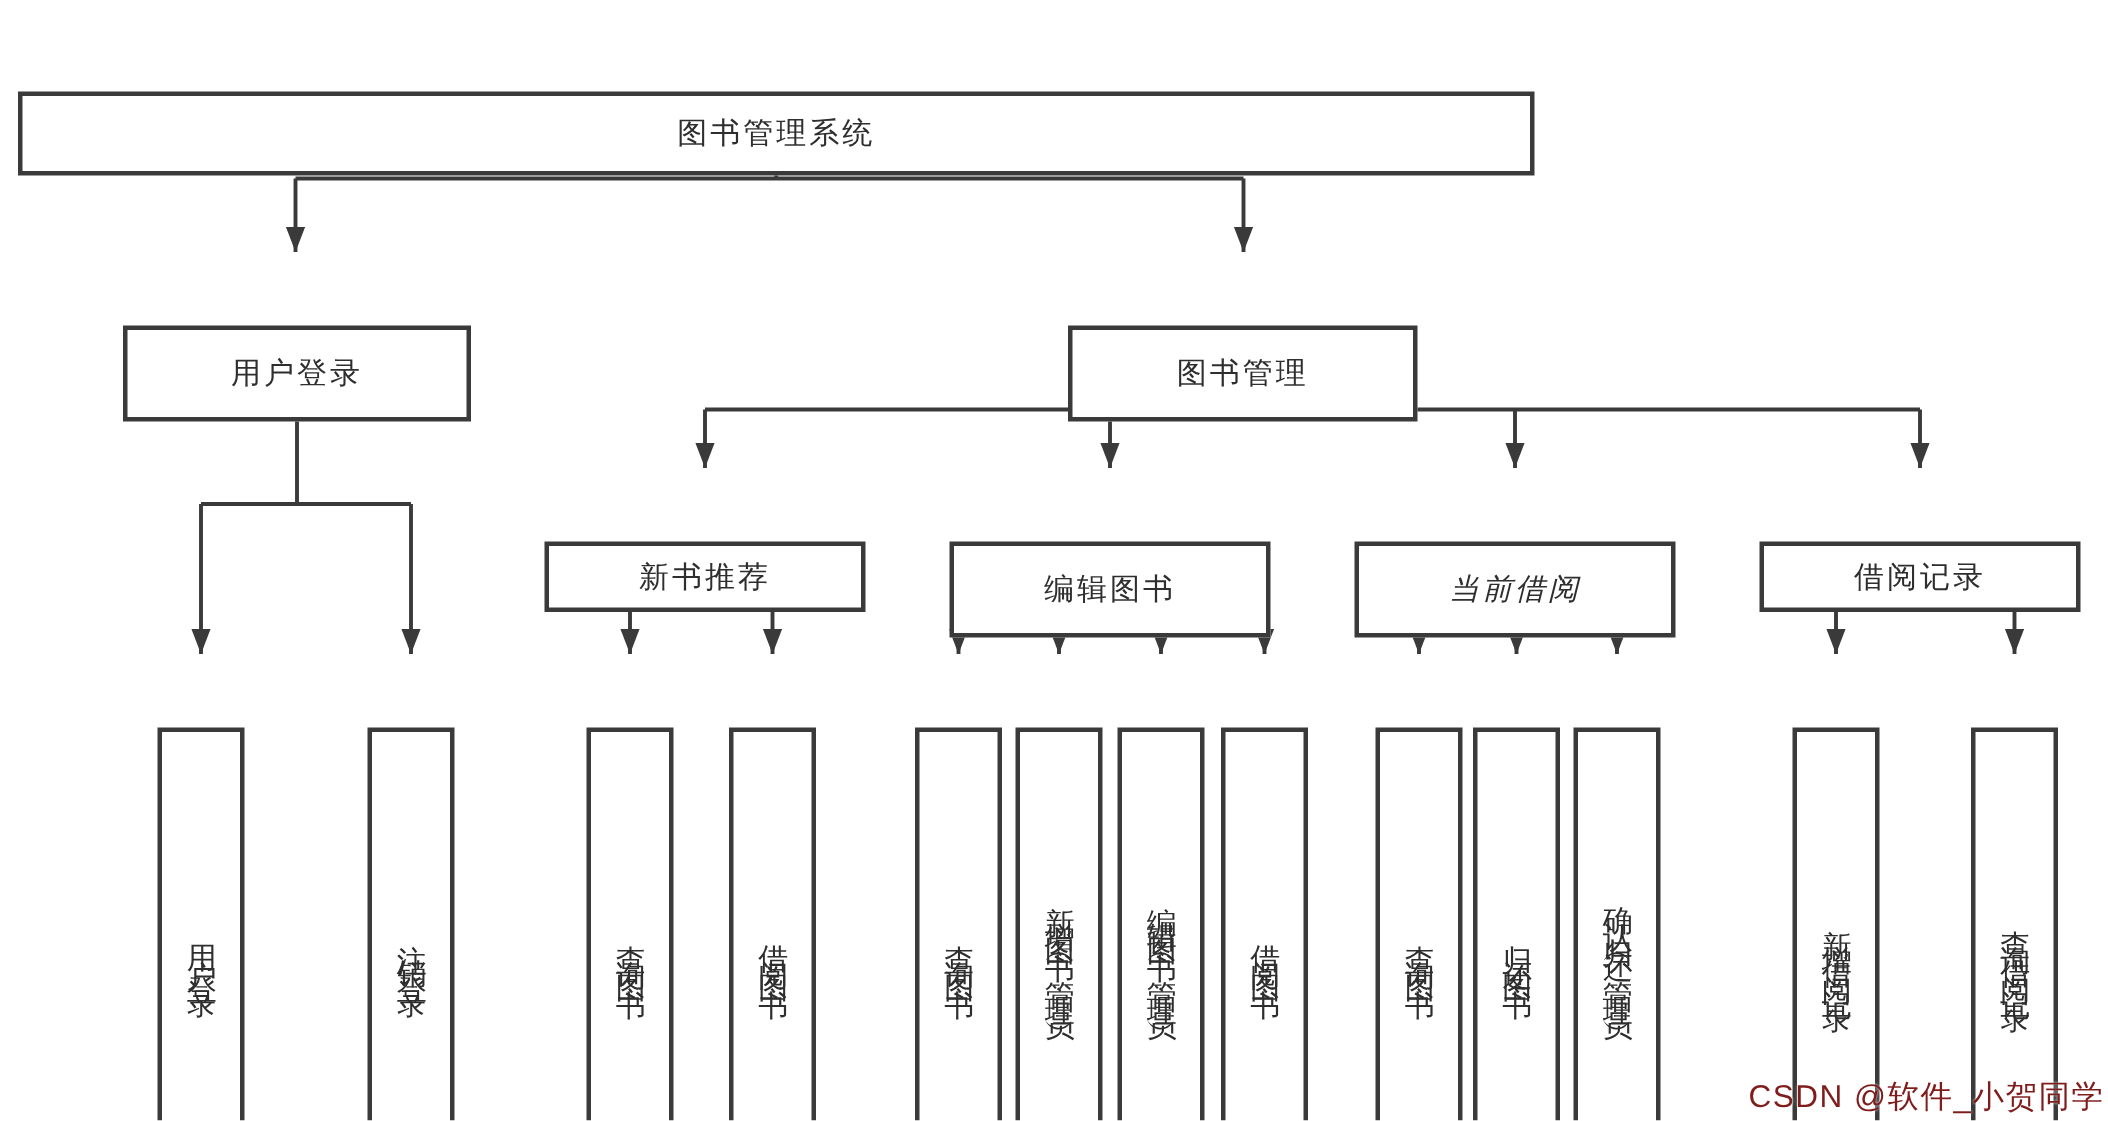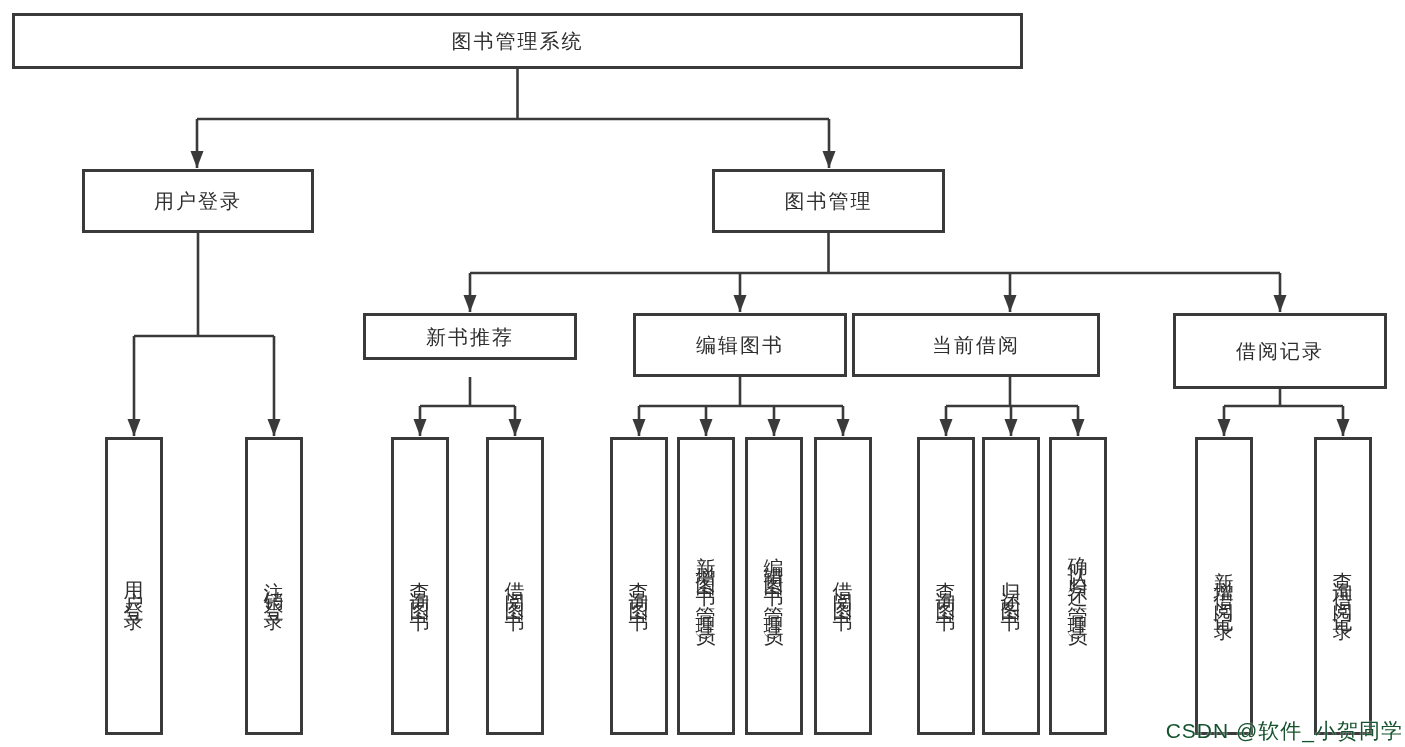--- a/index.html
+++ b/index.html
@@ -24,34 +24,35 @@
     border: 3px solid #3a3a3a;
     display: flex;
     align-items: center;
     justify-content: center;
     color: #2e2e2e;
     font-size: 20px;
     letter-spacing: 2px;
     text-align: right;
     line-height: 1.2;
     white-space: nowrap;
+    margin-top: 48px;
   }
   .node.v {
     writing-mode: vertical-rl;
     letter-spacing: 10px;
     line-height: 1.1;
     white-space: normal;
   }
   .watermark {
     position: absolute;
     right: 2px;
     bottom: 2px;
     font-size: 21px;
     letter-spacing: 1px;
-    color: #14532d;
+    color: #7f1d1d;
     text-shadow: 0 0 2px rgba(255,255,255,0.9);
   }
 </style>
 </head>
 <body>
 
 <div class="stage">
 
   <svg class="connectors" viewBox="0 0 1405 747" xmlns="http://www.w3.org/2000/svg">
     <defs>
@@ -103,22 +104,22 @@
     </g>
   </svg>
 
   <div class="node" style="left:12px; top:13px; width:1011px; height:56px;">图书管理系统</div>
 
   <div class="node" style="left:82px; top:169px; width:232px; height:64px;">用户登录</div>
   <div class="node" style="left:712px; top:169px; width:233px; height:64px;">图书管理</div>
 
   <div class="node" style="left:363px; top:313px; width:214px; height:47px;">新书推荐</div>
   <div class="node" style="left:633px; top:313px; width:214px; height:64px;">编辑图书</div>
-  <div class="node" style="left:852px; top:313px; width:248px; height:64px;">当前借阅</div>
-  <div class="node" style="left:1173px; top:313px; width:214px; height:76px;">借阅记录</div>
+  <div class="node" style="left:903px; top:313px; width:214px; height:64px;font-style:italic;">当前借阅</div>
+  <div class="node" style="left:1173px; top:313px; width:214px; height:47px;">借阅记录</div>
 
   <div class="node v" style="left:105px; top:437px; width:58px; height:298px;">用户登录</div>
   <div class="node v" style="left:245px; top:437px; width:58px; height:298px;">注销登录</div>
 
   <div class="node v" style="left:391px; top:437px; width:58px; height:298px;">查询图书</div>
   <div class="node v" style="left:486px; top:437px; width:58px; height:298px;">借阅图书</div>
 
   <div class="node v" style="left:610px; top:437px; width:58px; height:298px;">查询图书</div>
   <div class="node v" style="left:677px; top:437px; width:58px; height:298px;">新增图书（管理员）</div>
   <div class="node v" style="left:745px; top:437px; width:58px; height:298px;">编辑图书（管理员）</div>

